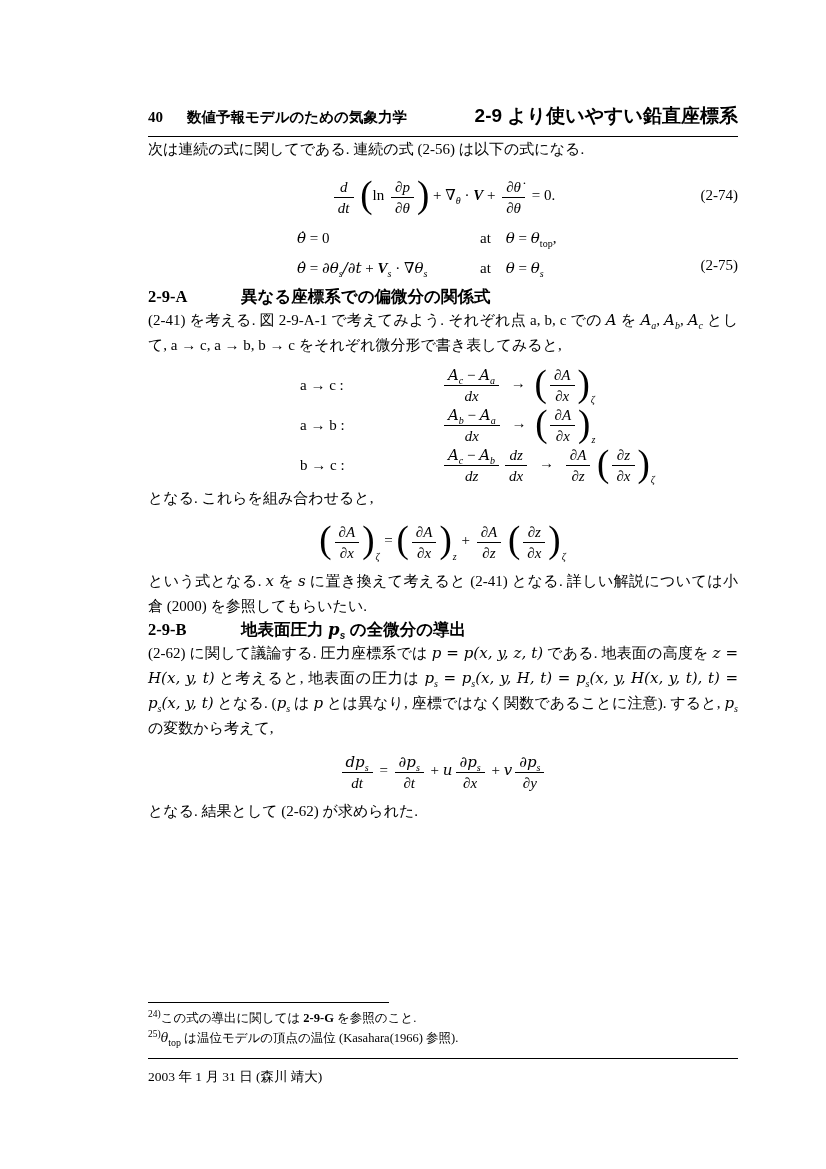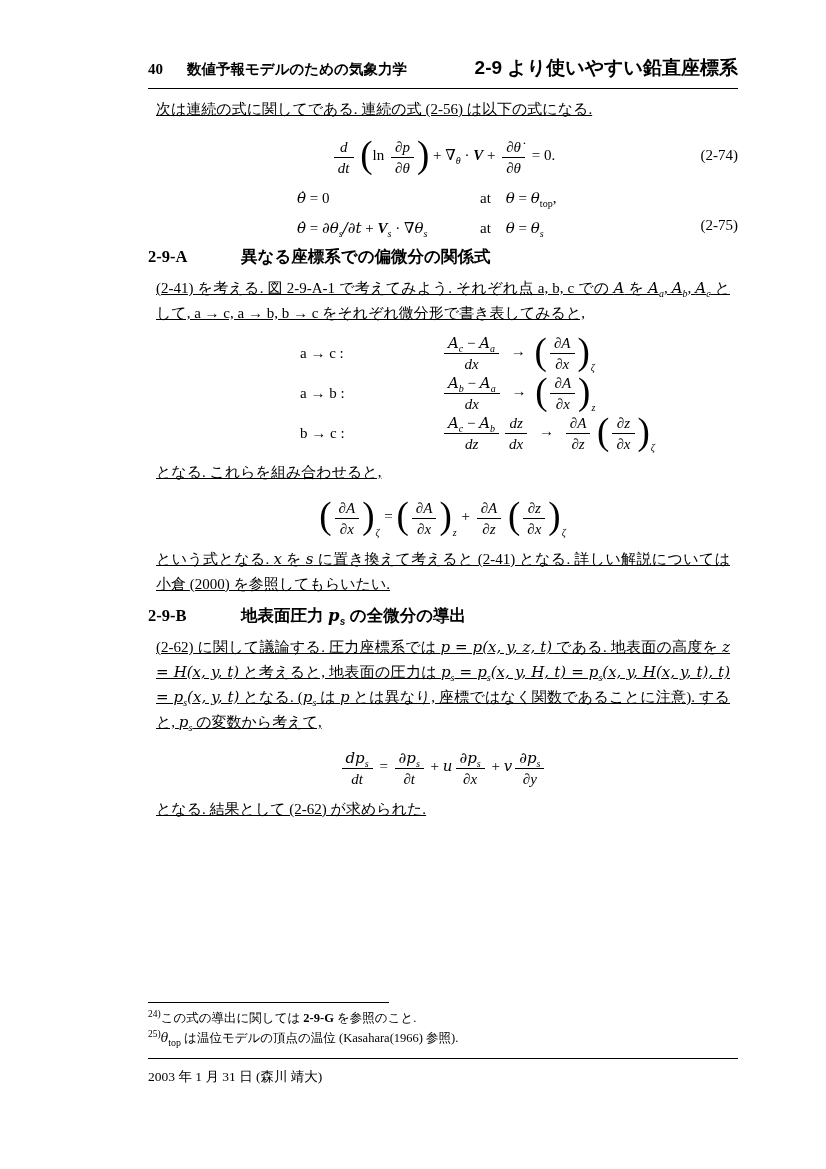--- a/index.html
+++ b/index.html
@@ -3,28 +3,28 @@
 <meta charset="utf-8">
 <style>
   html,body { margin:0; padding:0; background:#ffffff; }
   .page {
     position:relative; width:826px; height:1169px; background:#ffffff; color:#000;
     font-family:"Liberation Serif","DejaVu Serif",serif; font-size:15px; overflow:hidden;
   }
   .content { position:absolute; left:148px; top:0; width:590px; }
 
   
-  .pagehead { display:flex; align-items:baseline; margin-top:55px; padding-bottom:7px;
+  .pagehead { display:flex; align-items:baseline; margin-top:103px; padding-bottom:7px;
               border-bottom:1px solid #000; font-weight:bold; }
   .pgnum { margin-right:24px; font-size:15px; }
   .lefttitle { flex:1; font-family:"Liberation Sans","DejaVu Sans",sans-serif; font-size:14.5px; }
   .righttitle { font-family:"Liberation Sans","DejaVu Sans",sans-serif; font-size:19px; }
 
   
-  p.para { margin:8px; line-height:25px; text-align:justify;text-decoration:underline; }
+  p.para { margin:0; line-height:25px; text-align:justify; }
   .p1 { margin-top:38px; }
   .p2 { margin-top:4px; }
   .p3 { margin-top:0; }
   .p4 { margin-top:4px; }
   .p5 { margin-top:4px; }
   .p7 { margin-top:4px; }
 
   i, .it { font-family:"DejaVu Serif",serif; font-style:italic; }
   .mr { font-style:normal; }
   .vec { font-style:italic; font-weight:bold; }

